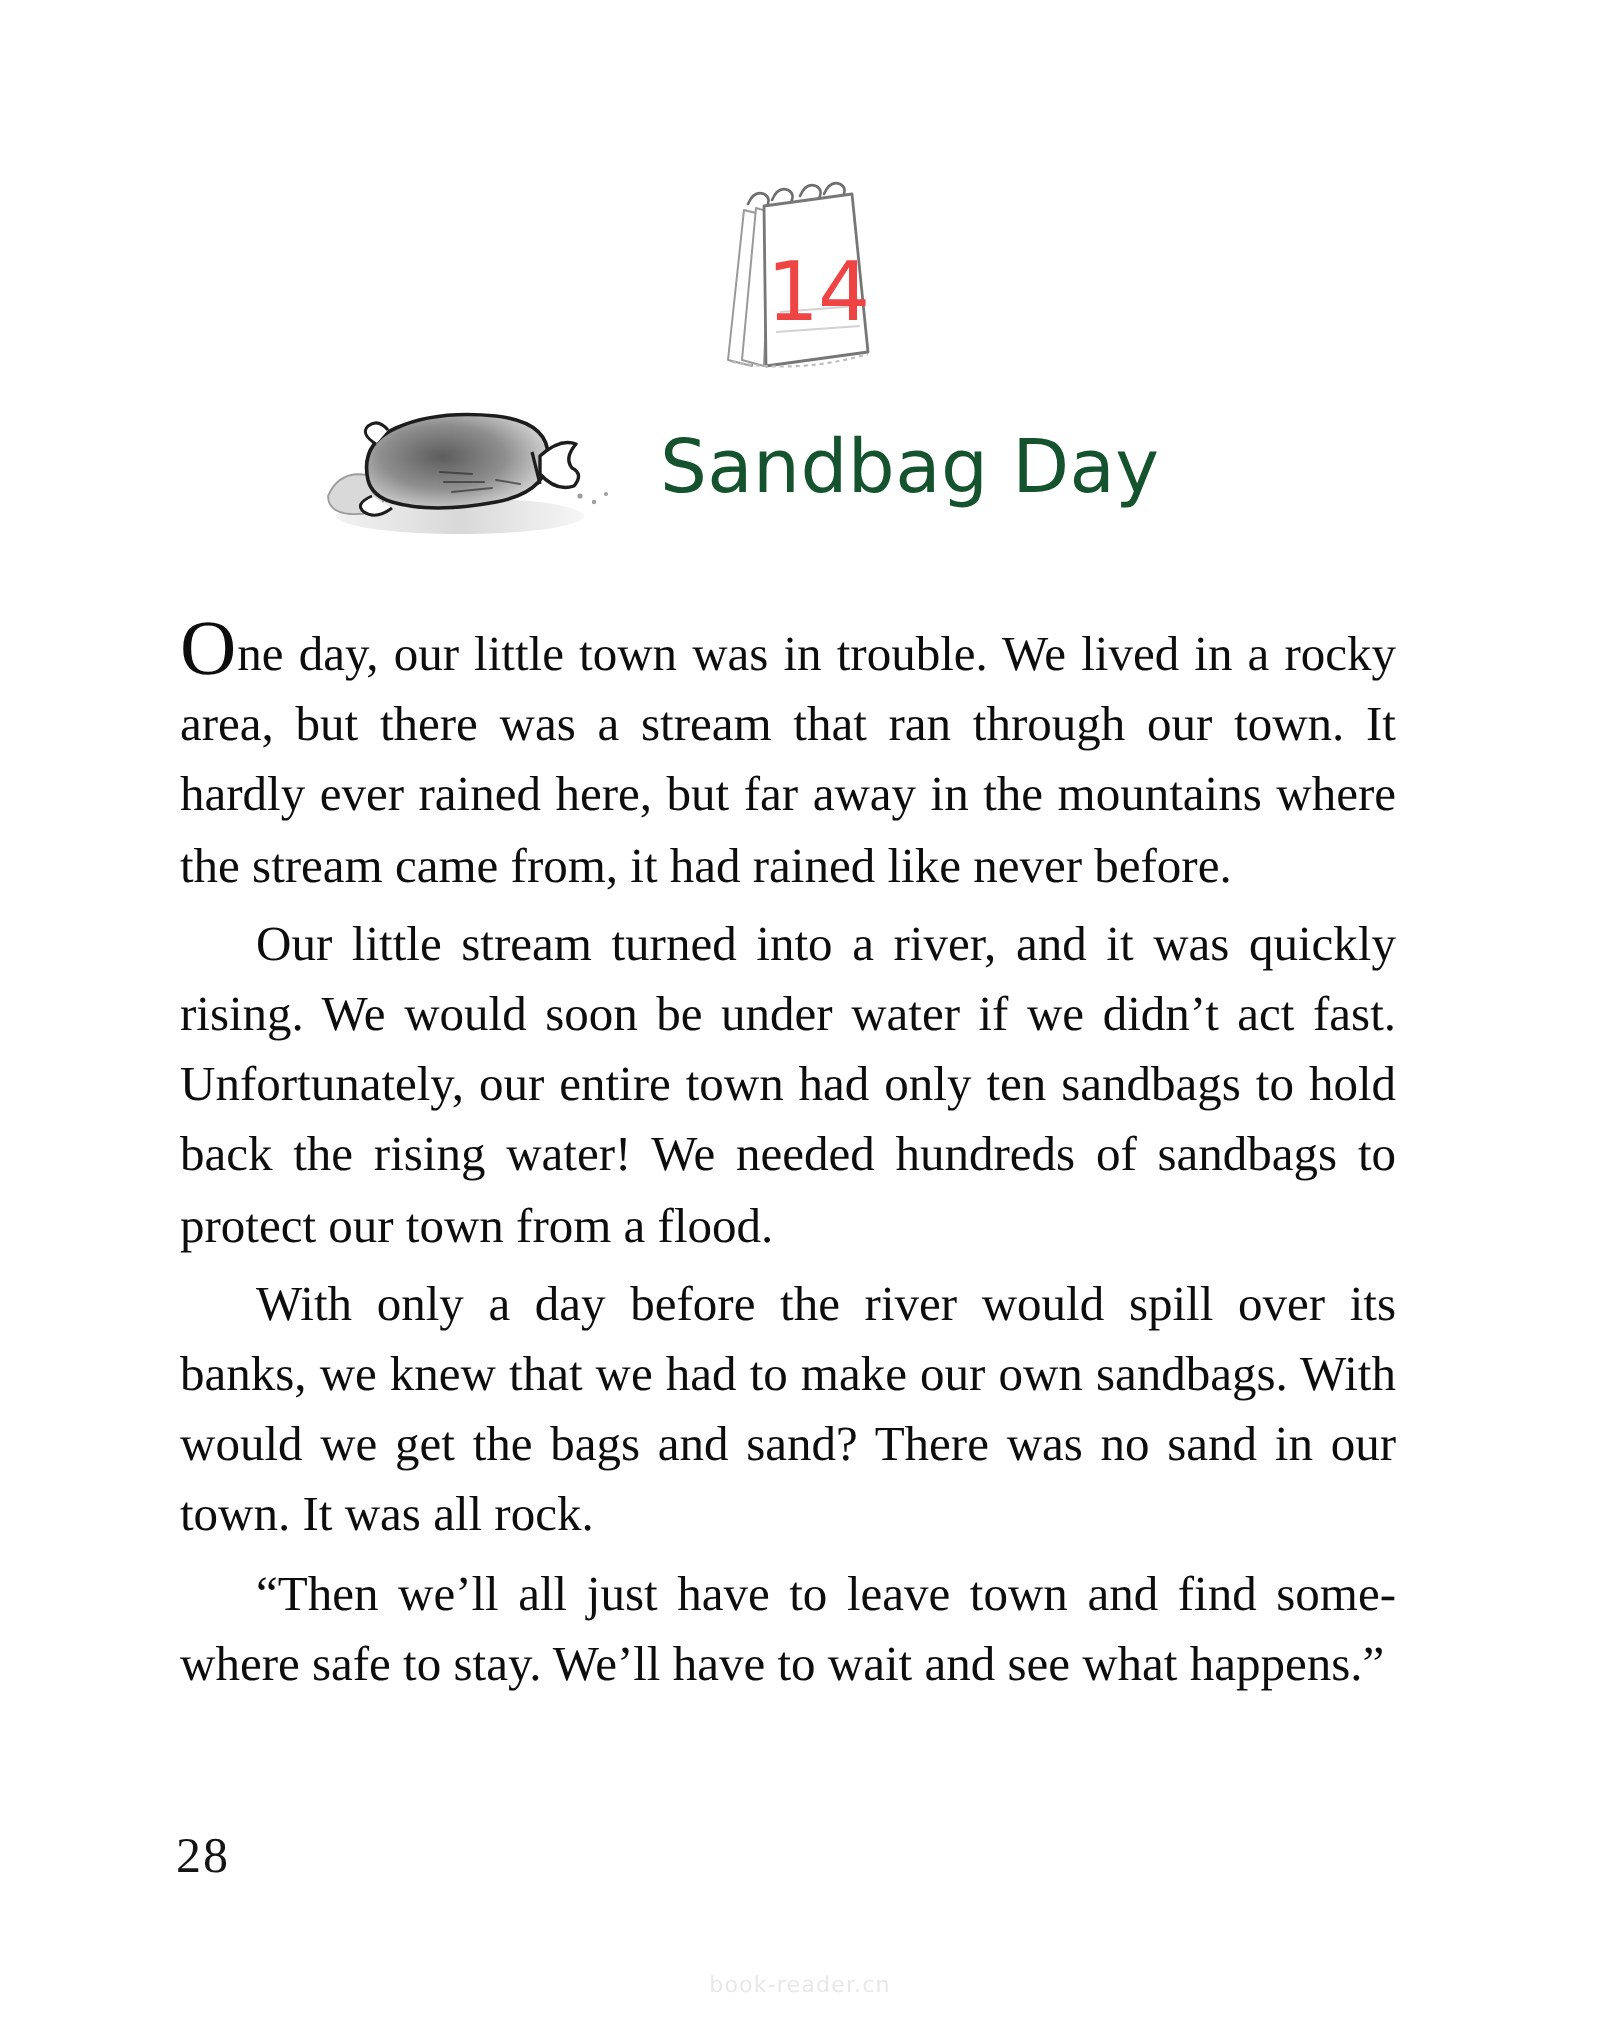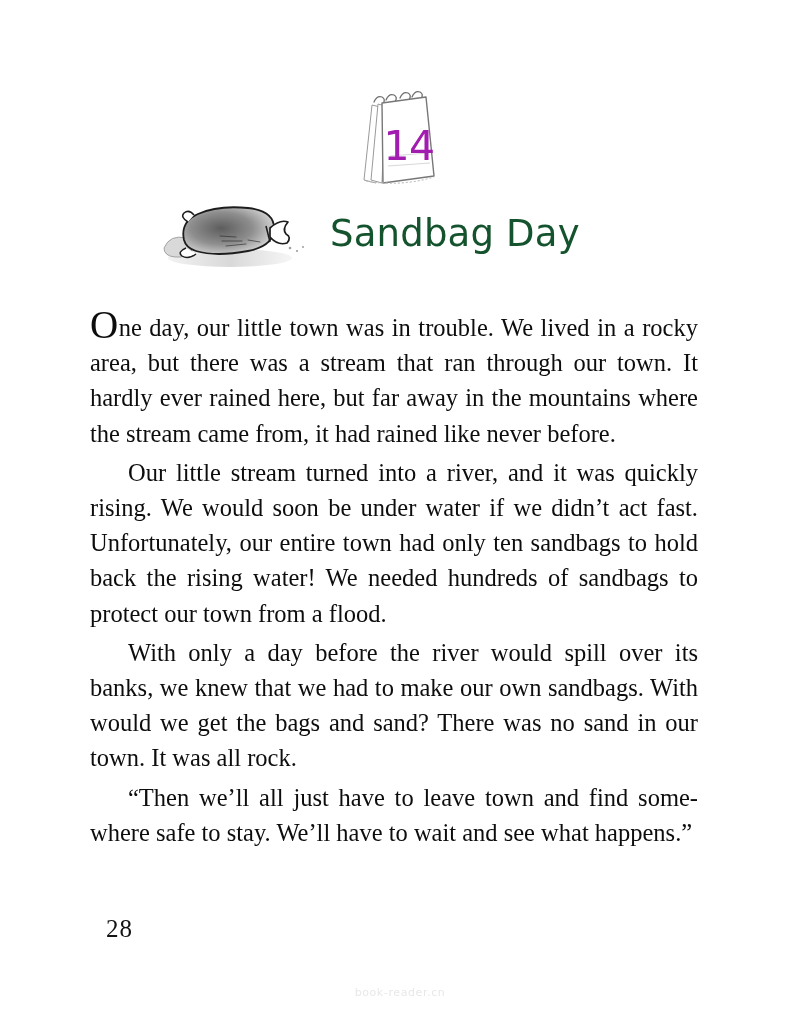--- a/index.html
+++ b/index.html
@@ -36,21 +36,21 @@
     position: absolute;
     left: 0;
     top: 0;
     width: 104px;
     height: 100px;
     display: flex;
     align-items: center;
     justify-content: center;
     font-family: "DejaVu Sans", "Liberation Sans", sans-serif;
     font-size: 41px;
-    color: #a21caf;
+    color: #ef4444;
     letter-spacing: -0.5px;
     padding-left: 10px;
     padding-top: 16px;
     box-sizing: border-box;
   }
 
   .sandbag-illo {
     position: absolute;
     left: 158px;
     top: 196px;
@@ -99,21 +99,21 @@
     font-size: 39px;
     line-height: 0.8;
     vertical-align: -2px;
     letter-spacing: 0.5px;
   }
 
   
 
   .page-number {
     position: absolute;
-    left: 106px;
+    left: 88px;
     top: 915px;
     font-size: 25px;
     color: #141414;
     letter-spacing: 1px;
   }
 
   .watermark {
     position: absolute;
     left: 0;
     top: 986px;

